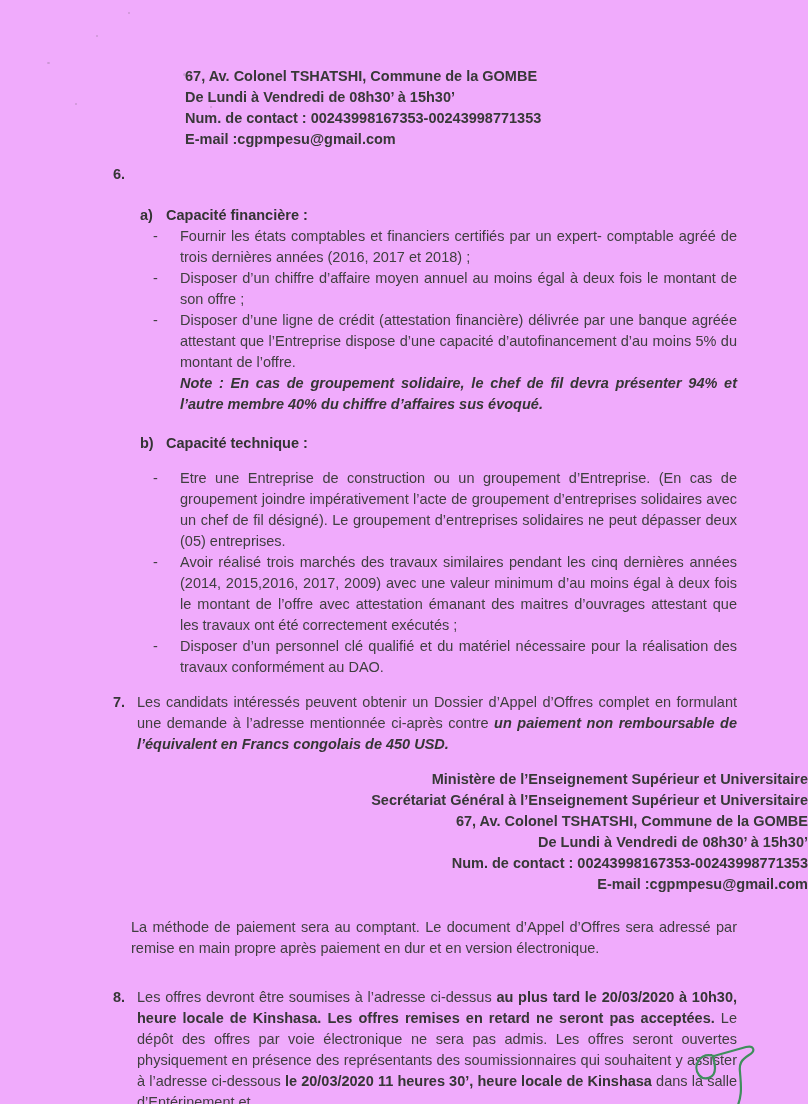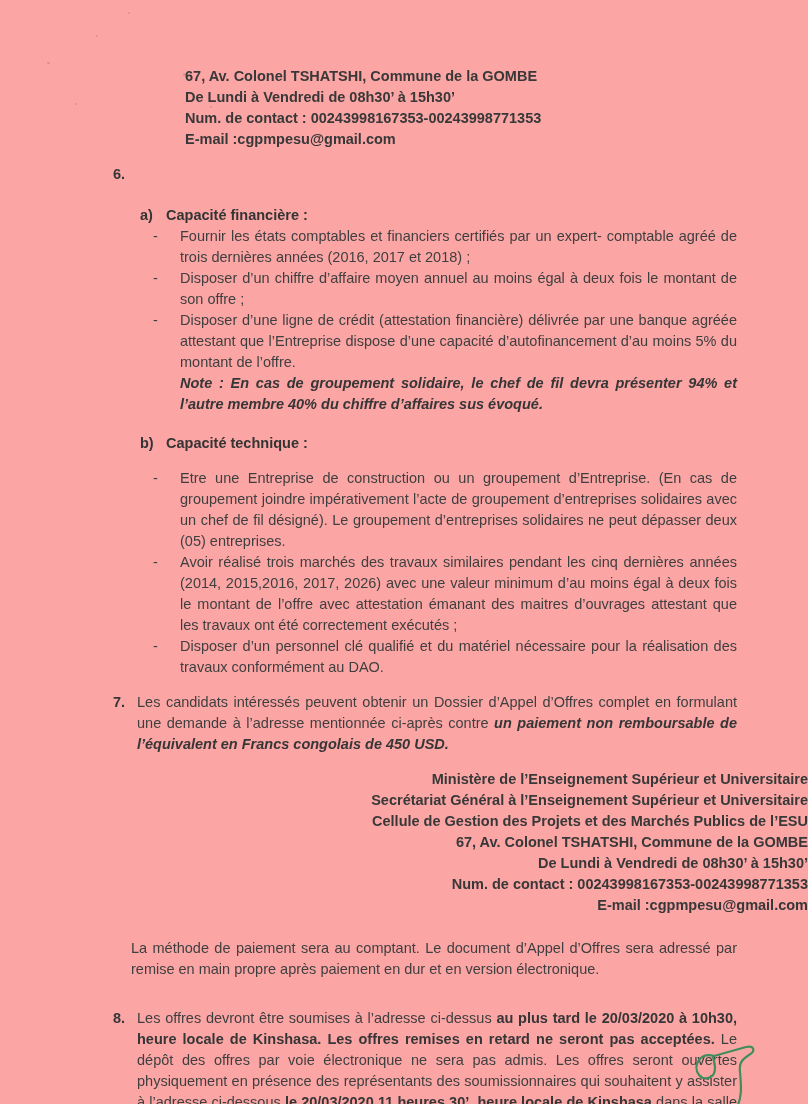--- a/index.html
+++ b/index.html
@@ -1,19 +1,19 @@
 <!DOCTYPE html>
 <html><head>
 <meta charset="utf-8">
 <style>
   html,body{margin:0;padding:0;}
   .page{
     position:relative;
     width:808px;height:1104px;
-    background:#fca5a5;
+    background:#f0abfc;
     overflow:hidden;
     font-family:"Liberation Sans","DejaVu Sans",sans-serif;
     color:#3f3f3f;
     font-size:14.5px;
     line-height:21px;
   }
   .b{font-weight:bold;color:#363636;}
   .bi{font-weight:bold;font-style:italic;color:#363636;}
   .just{text-align:justify;}
   
@@ -95,39 +95,38 @@
     <span>Capacité technique :</span>
   </div>
   <div class="gap-bb"></div>
   <div class="bullets">
       <div class="bullet-row">
         <span class="dash">-</span>
         <span class="btxt">Etre une Entreprise de construction ou un groupement d’Entreprise. (En cas de groupement joindre impérativement l’acte de groupement d’entreprises solidaires avec un chef de fil désigné). Le groupement d’entreprises solidaires ne peut dépasser deux (05) entreprises.</span>
       </div>
       <div class="bullet-row">
         <span class="dash">-</span>
-        <span class="btxt">Avoir réalisé  trois  marchés des travaux similaires pendant les cinq dernières années (2014, 2015,2016, 2017, 2026) avec une valeur minimum d’au moins égal à deux fois le montant de l’offre avec attestation émanant des maitres d’ouvrages attestant que les travaux ont été correctement exécutés ;</span>
+        <span class="btxt">Avoir réalisé  trois  marchés des travaux similaires pendant les cinq dernières années (2014, 2015,2016, 2017, 2009) avec une valeur minimum d’au moins égal à deux fois le montant de l’offre avec attestation émanant des maitres d’ouvrages attestant que les travaux ont été correctement exécutés ;</span>
       </div>
       <div class="bullet-row">
         <span class="dash">-</span>
         <span class="btxt">Disposer d’un personnel clé qualifié et du matériel nécessaire pour la réalisation des travaux conformément au DAO.</span>
       </div>
     </div>
 
   <div class="gap-7"></div>
 
   <div class="num-item">
     <span class="num">7.</span>
     <span class="body just"><span>Les candidats intéressés peuvent obtenir un Dossier d’Appel d’Offres complet en formulant une demande à l’adresse mentionnée ci-après contre </span><span class="bi">un paiement non remboursable de l’équivalent en Francs congolais de 450 USD.</span></span>
   </div>
 
   <div class="mid-address">
       <div>Ministère de l’Enseignement Supérieur et Universitaire</div>
       <div>Secrétariat Général à l’Enseignement Supérieur et Universitaire</div>
-      <div>Cellule de Gestion des Projets et des Marchés Publics de l’ESU</div>
       <div>67, Av. Colonel TSHATSHI, Commune de la GOMBE</div>
       <div>De Lundi à Vendredi de 08h30’ à 15h30’</div>
       <div>Num. de contact : 00243998167353-00243998771353</div>
       <div>E-mail :cgpmpesu@gmail.com</div>
     </div>
 
   <div class="payment">La méthode de paiement sera au comptant. Le document d’Appel d’Offres sera adressé par remise en main propre après paiement en dur et en version électronique.</div>
 
   <div class="gap-8"></div>
 

